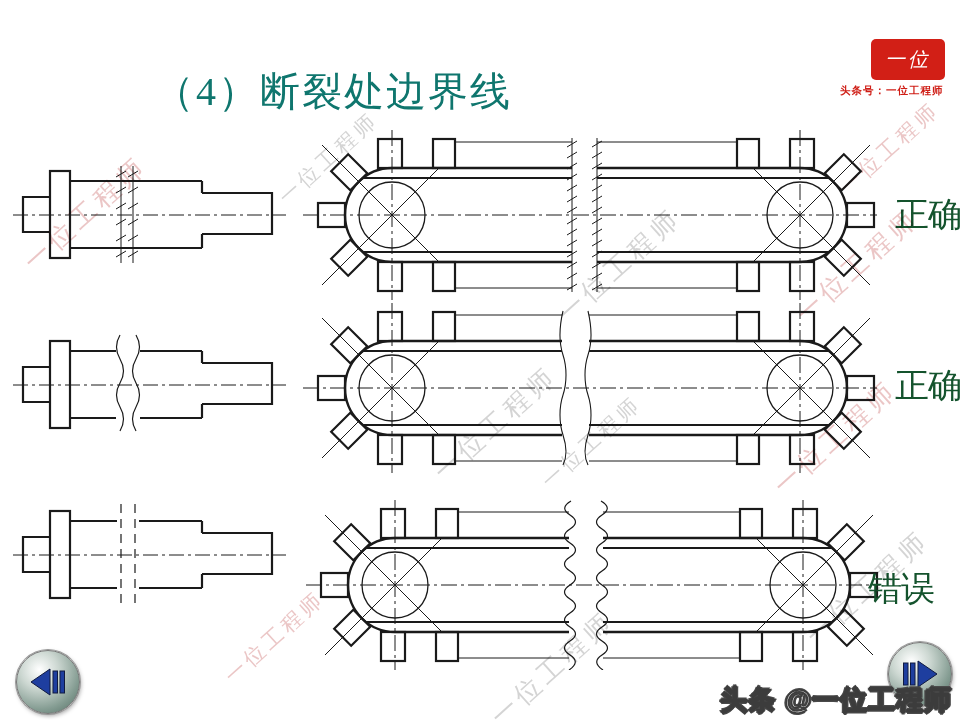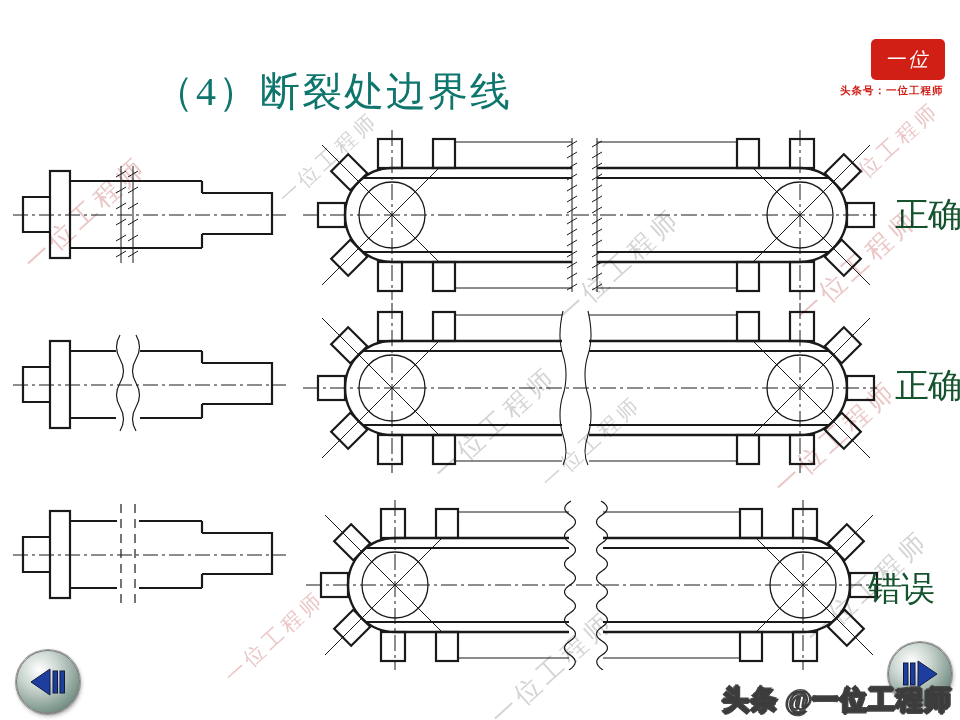--- a/index.html
+++ b/index.html
@@ -1,20 +1,20 @@
 <!DOCTYPE html>
 <html><head>
 <meta charset="utf-8">
 <style>
   html,body{margin:0;padding:0;}
   body{
     width:960px;height:720px;position:relative;overflow:hidden;
     background:#ffffff;font-family:"Liberation Sans",sans-serif;
   }
-  .abs{position:absolute;font-family:Liberation Serif, serif;}
+  .abs{position:absolute;}
   
   .title{
     left:126px;top:64px;font-family:Liberation Serif, serif;
     font-size:40px;color:#0f766e;letter-spacing:2px;white-space:nowrap;z-index:3;margin-left:28px;
   }
   
   .logo-box{
     left:871px;top:39px;width:74px;height:41px;background:#d21f16;border-radius:5px;
     display:flex;align-items:center;justify-content:center;color:#fff;
     font-family:"Liberation Serif",serif;font-style:italic;font-size:20px;

